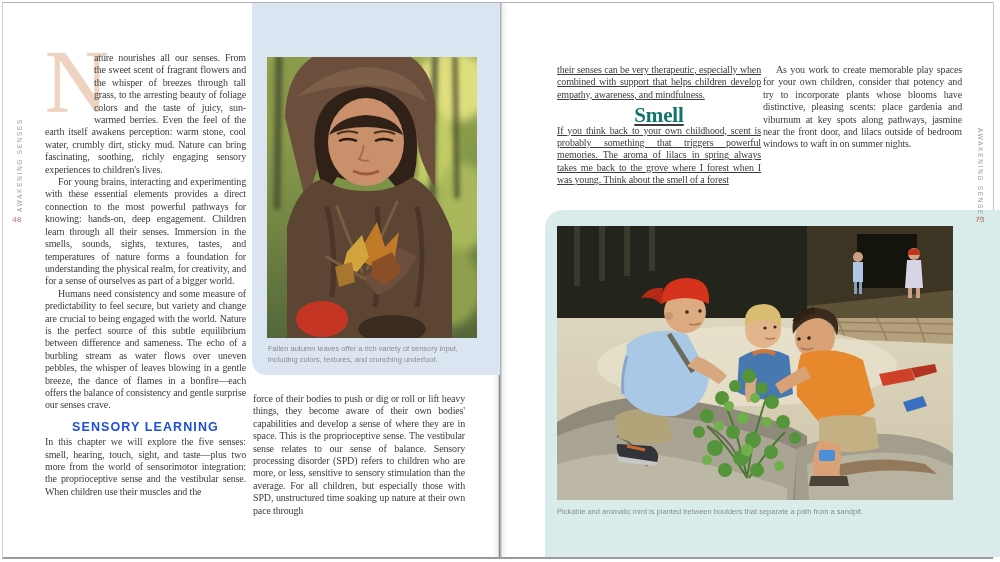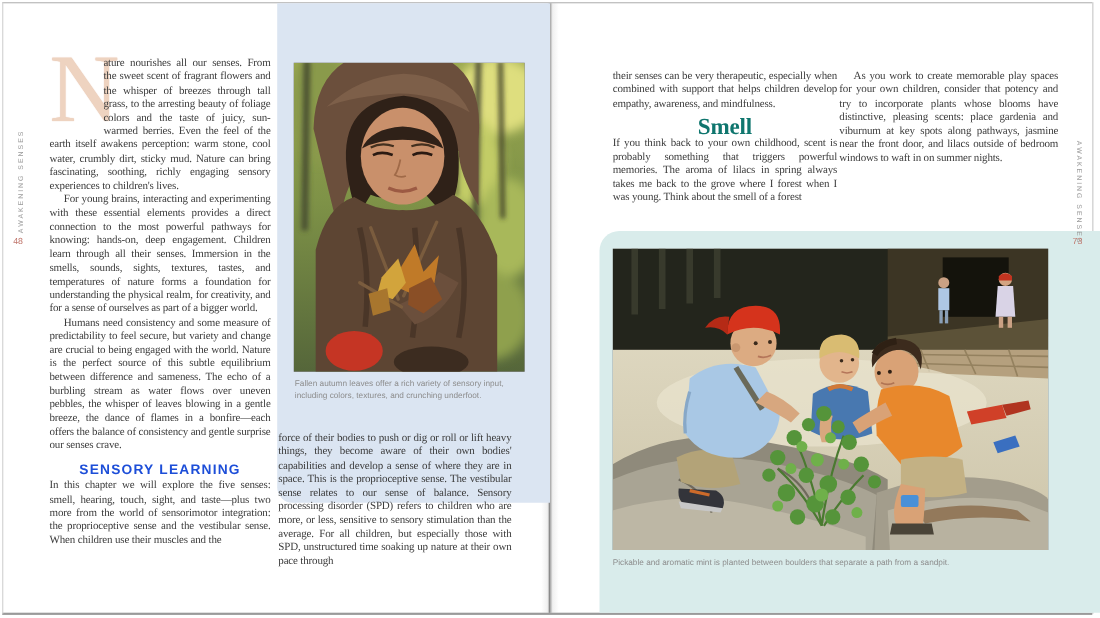--- a/index.html
+++ b/index.html
@@ -30,39 +30,39 @@
     color:#eed3c0;text-shadow:0 0 1px #e3bda6;font-weight:400;}
 
   .sec-heading{font-family:"Liberation Sans",sans-serif;font-weight:bold;
     font-size:12.5px;letter-spacing:1.1px;color:#1d4ed8;margin:9px 0 3px 0 !important;
     text-align:center;text-indent:0 !important;}
   .smell-heading{font-family:"Liberation Serif",serif;font-weight:bold;
     font-size:21px;color:#0f766e;margin:8px 0 3px 0 !important;text-align:center;}
 
   
   .panel{position:absolute;}
-  .panel-left{left:252px;top:3px;width:248px;height:454px;background:#dbe5f2;
+  .panel-left{left:252px;top:3px;width:248px;height:372px;background:#dbe5f2;
     border-radius:0 0 0 14px;}
   .panel-right{left:545px;top:210px;width:499px;height:347px;background:#d9eceb;
     border-radius:18px 0 0 0;}
   .photo{position:absolute;overflow:hidden;background:#777;}
   .photo svg{display:block;width:100%;height:100%;}
   .photo-left{left:15px;top:54px;width:210px;height:281px;}
   .photo-right{left:12px;top:16px;width:396px;height:274px;}
   .caption{position:absolute;font-family:"Liberation Sans",sans-serif;
     font-size:7.5px;line-height:10.5px;color:#8d8d8d;text-align:left;}
   .caption-left{left:16px;top:341px;width:198px;}
   .caption-right{left:12px;top:297px;width:410px;}
 
   
   .edge-label{position:absolute;font-family:"Liberation Sans",sans-serif;
     font-size:6.3px;letter-spacing:1.8px;color:#9a9a9a;white-space:nowrap;}
   .edge-label-left{left:16px;top:212px;transform:rotate(-90deg);transform-origin:0 0;}
   .edge-label-right{left:984px;top:128px;transform:rotate(90deg);transform-origin:0 0;}
-  .folio{position:absolute;font-family:Liberation Sans, sans-serif;
+  .folio{position:absolute;font-family:Liberation Mono, monospace;
     font-size:8px;color:#c0766c;}
   .folio-left{left:12px;top:215px;}
   .folio-right{left:975px;top:215px;}
 </style>
 </head>
 <body>
 
 <div class="edge-line edge-top"></div>
 <div class="edge-line edge-bottom"></div>
 <div class="edge-line edge-left"></div>
@@ -138,21 +138,21 @@
       <ellipse cx="125" cy="272" rx="34" ry="14" fill="#3c2c20"></ellipse>
     </svg>
   </div>
   <div class="caption caption-left">Fallen autumn leaves offer a rich variety of sensory input, including colors, textures, and crunching underfoot.</div>
 </div>
 
 <div class="bodycol" style="left:253px;top:393px;width:212px;">
   <p>force of their bodies to push or dig or roll or lift heavy things, they become aware of their own bodies' capabilities and develop a sense of where they are in space. This is the proprioceptive sense. The vestibular sense relates to our sense of balance. Sensory processing disorder (SPD) refers to children who are more, or less, sensitive to sensory stimulation than the average. For all children, but especially those with SPD, unstructured time soaking up nature at their own pace through</p>
 </div>
 
-<div class="bodycol" style="left:557px;top:64px;width:204px;">
+<div class="bodycol" style="left:557px;top:64px;width:204px;text-decoration:underline;">
   <p>their senses can be very therapeutic, especially when combined with support that helps children develop empathy, awareness, and mindfulness.</p>
   <p class="smell-heading">Smell</p>
   <p>If you think back to your own childhood, scent is probably something that triggers powerful memories. The aroma of lilacs in spring always takes me back to the grove where I forest when I was young. Think about the smell of a forest</p>
 </div>
 
 <div class="bodycol" style="left:763px;top:64px;width:199px;">
   <p class="indent">As you work to create memorable play spaces for your own children, consider that potency and try to incorporate plants whose blooms have distinctive, pleasing scents: place gardenia and viburnum at key spots along pathways, jasmine near the front door, and lilacs outside of bedroom windows to waft in on summer nights.</p>
 </div>
 
 <div class="panel panel-right">

